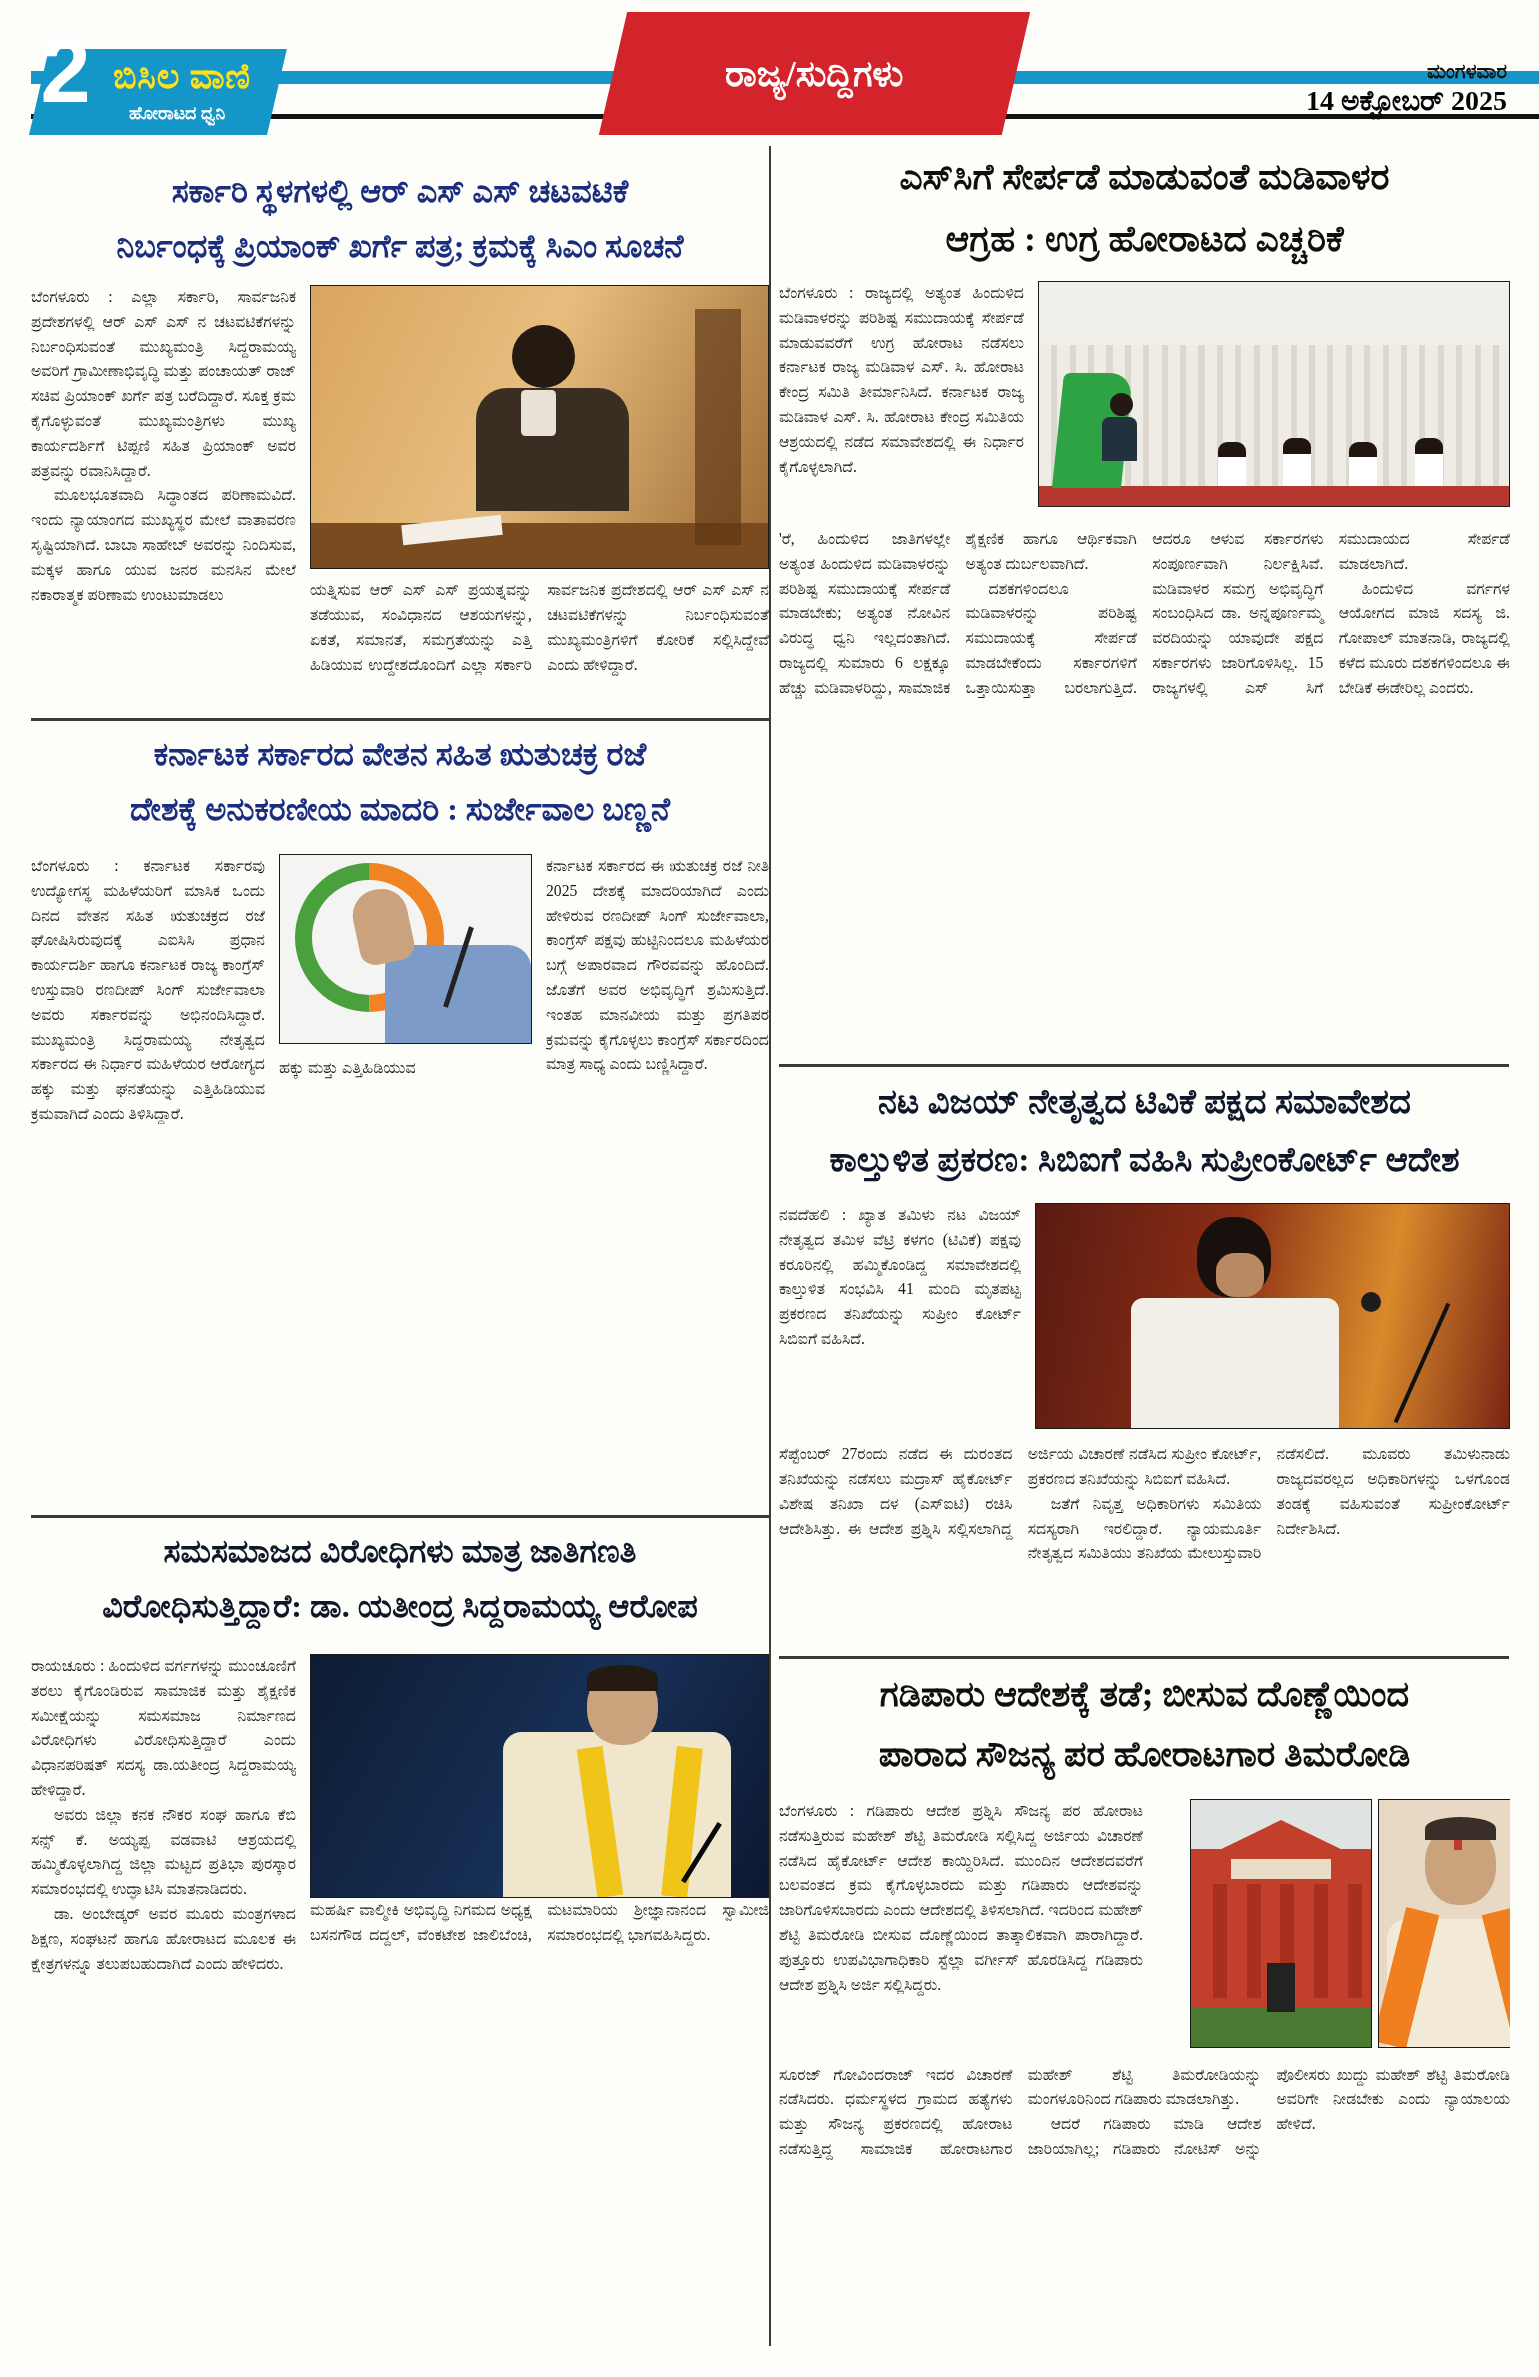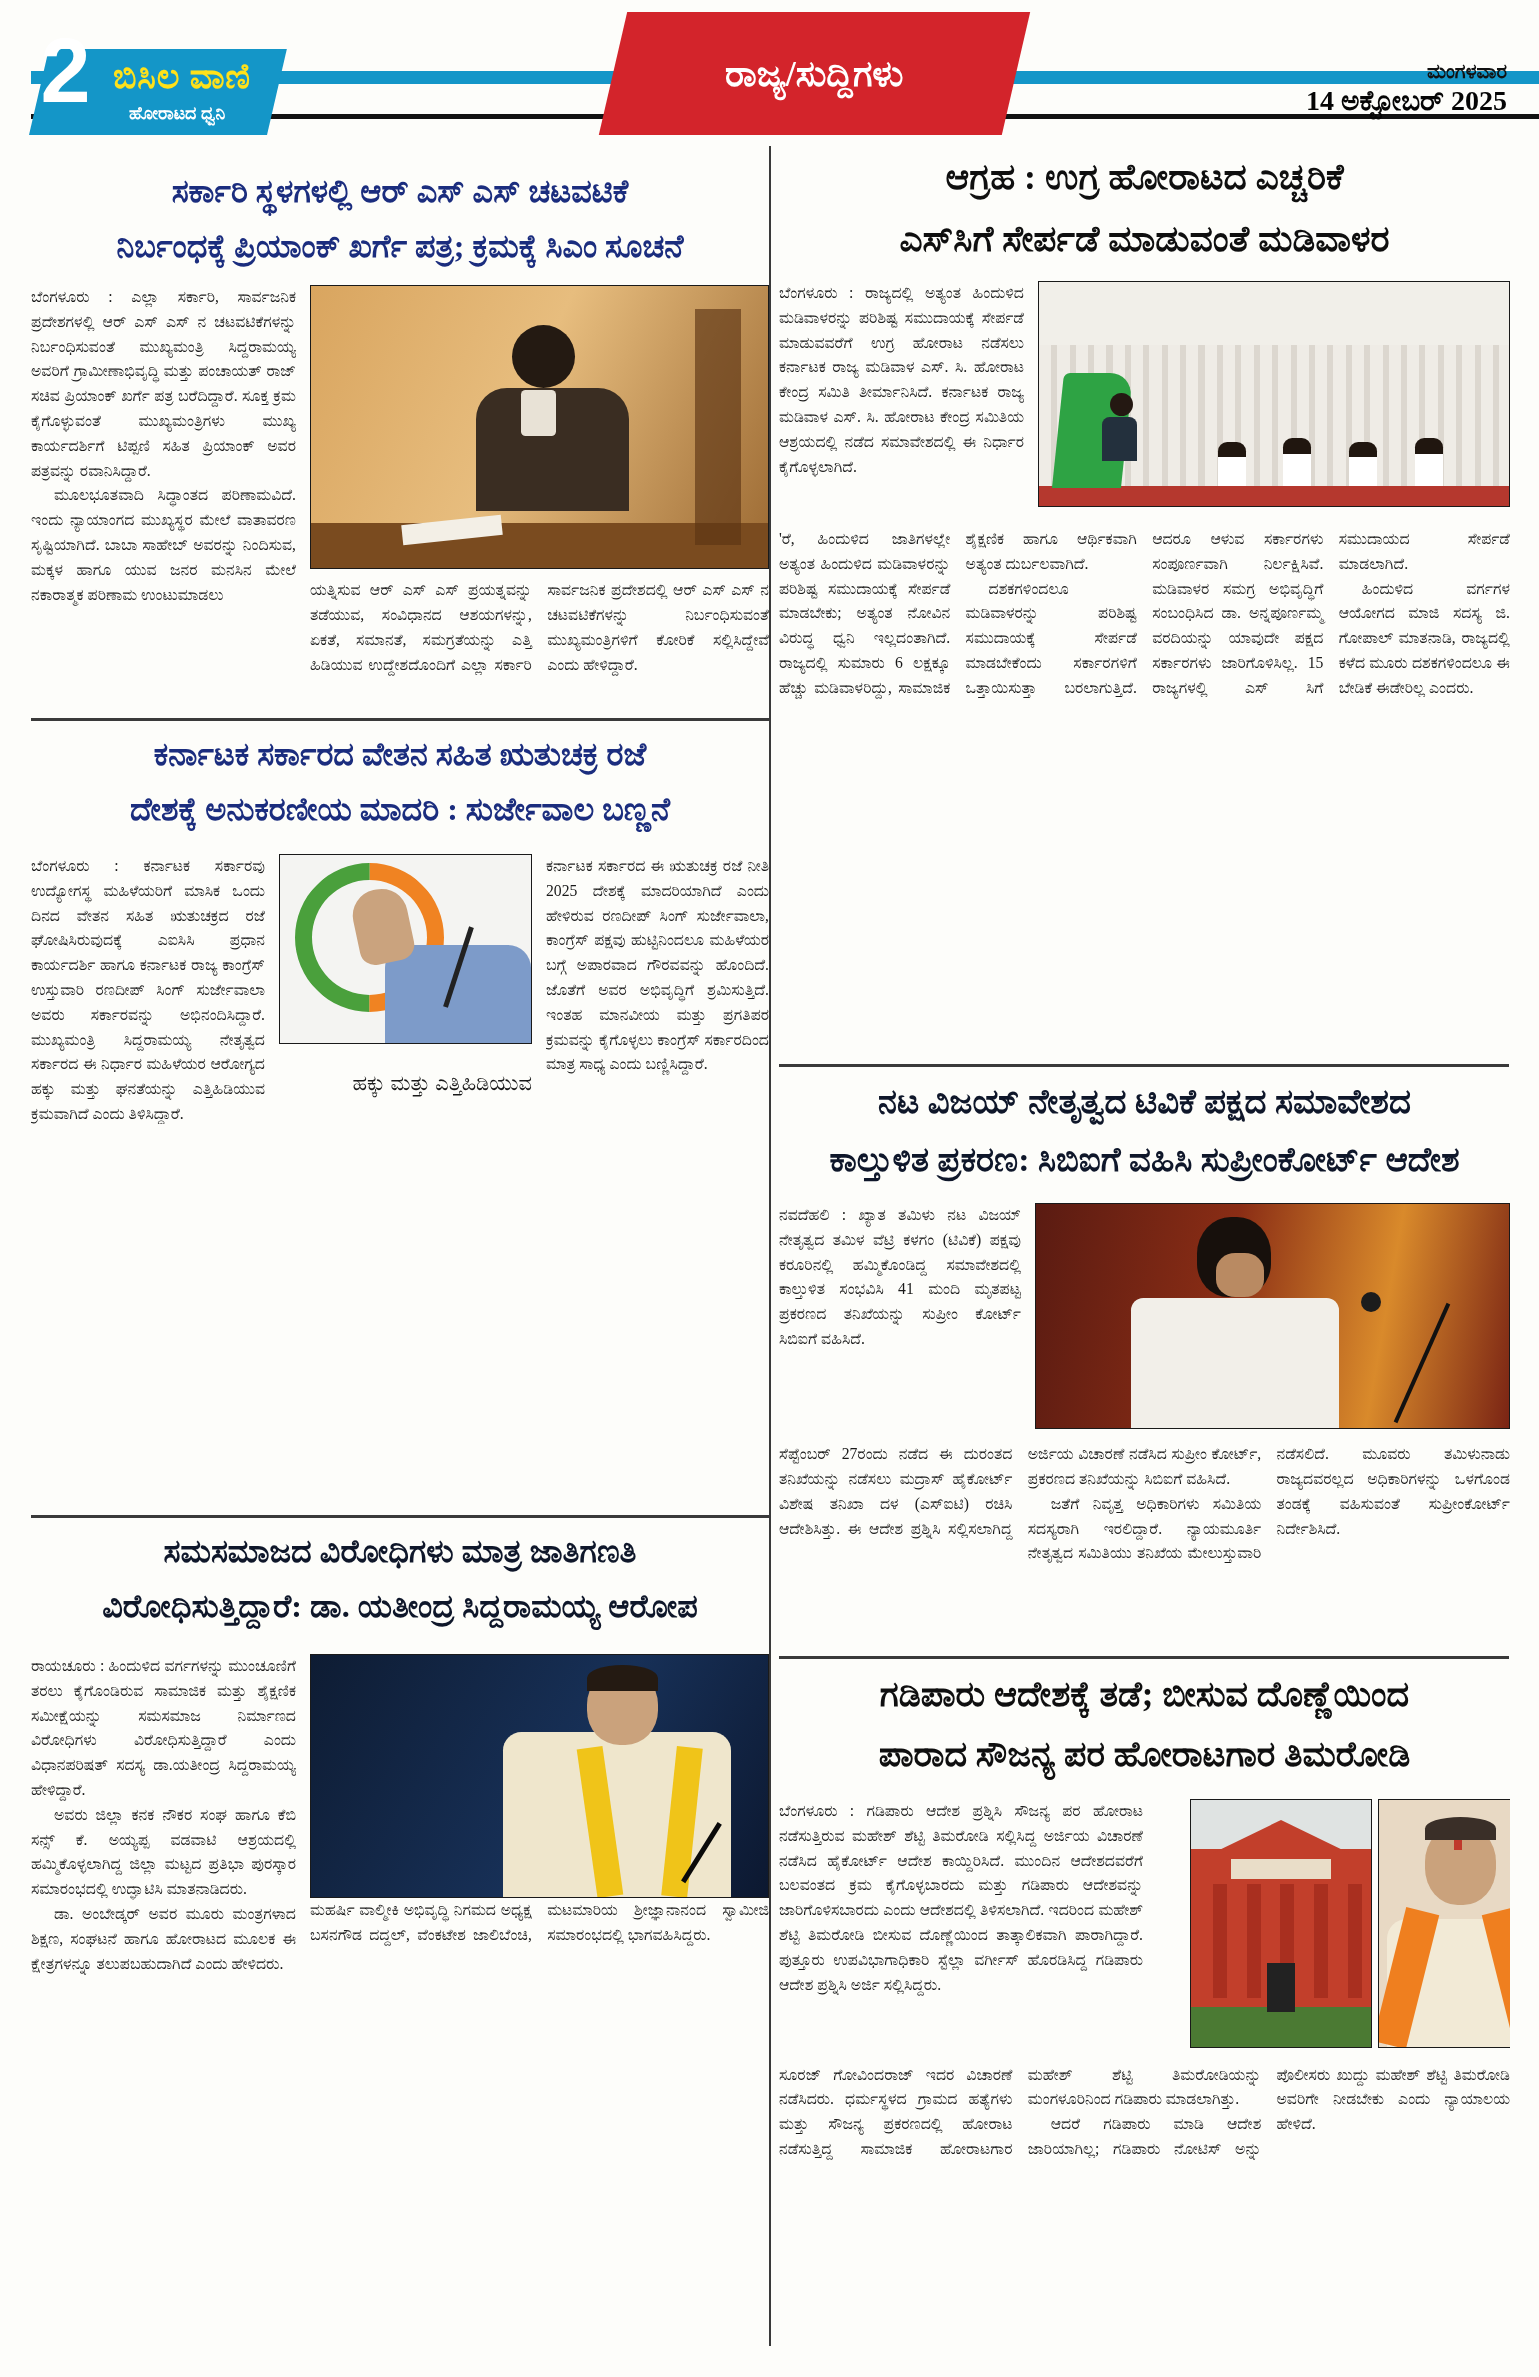--- a/index.html
+++ b/index.html
@@ -33,21 +33,21 @@
   .hl-red{color:#0f172a;}
   .hl-black{color:#0f0f0f;}
   .bt{font-size:15.7px;line-height:1.58;text-align:justify;overflow:hidden;}
   .bt p{margin:0;text-indent:23px;}
   .bt p:first-child{text-indent:0;}
   .cols2{column-count:2;column-gap:15.3px;}
   .cols3{column-count:3;column-gap:15.3px;}
   .cols4{column-count:4;column-gap:15.3px;}
   .grid{display:grid;gap:14px;}
   .photo{position:relative;overflow:hidden;border:1.5px solid #1a1a1a;}
-  .cap-frag{font-size:21px;line-height:1.5;text-align:right;margin-top:24px;}
+  .cap-frag{font-size:16px;line-height:1.5;margin-top:12px;}
 </style>
 </head>
 <body>
 
 <div class="page">
 
   <div class="mast-bar"></div>
   <div class="mast-rule"></div>
 
   <div class="mast-logo">
@@ -95,22 +95,22 @@
         </div>
         <div class="bt cols2" style="height:132px;margin-top:9.2px;">
           <p>ಯತ್ನಿಸುವ ಆರ್ ಎಸ್ ಎಸ್ ಪ್ರಯತ್ನವನ್ನು ತಡೆಯುವ, ಸಂವಿಧಾನದ ಆಶಯಗಳನ್ನು, ಏಕತೆ, ಸಮಾನತೆ, ಸಮಗ್ರತೆಯನ್ನು ಎತ್ತಿ ಹಿಡಿಯುವ ಉದ್ದೇಶದೊಂದಿಗೆ ಎಲ್ಲಾ ಸರ್ಕಾರಿ ಸಾರ್ವಜನಿಕ ಪ್ರದೇಶದಲ್ಲಿ ಆರ್ ಎಸ್ ಎಸ್ ನ ಚಟವಟಿಕೆಗಳನ್ನು ನಿರ್ಬಂಧಿಸುವಂತೆ ಮುಖ್ಯಮಂತ್ರಿಗಳಿಗೆ ಕೋರಿಕೆ ಸಲ್ಲಿಸಿದ್ದೇವೆ ಎಂದು ಹೇಳಿದ್ದಾರೆ.</p>
         </div>
       </div>
     </div>
   </div>
 
   <div class="art" style="left:779px;top:147px;width:731px;height:912px;">
     <div class="hl hl-black" style="font-size:36px;height:134px;">
+      <div>ಎಸ್‌ಸಿಗೆ ಸೇರ್ಪಡೆ ಮಾಡುವಂತೆ ಮಡಿವಾಳರ</div>
       <div>ಆಗ್ರಹ : ಉಗ್ರ ಹೋರಾಟದ ಎಚ್ಚರಿಕೆ</div>
-      <div>ಎಸ್‌ಸಿಗೆ ಸೇರ್ಪಡೆ ಮಾಡುವಂತೆ ಮಡಿವಾಳರ</div>
     </div>
     <div class="grid" style="grid-template-columns:245px 1fr;height:230px;">
       <div class="bt" style="height:230px;">
         <p>ಬೆಂಗಳೂರು : ರಾಜ್ಯದಲ್ಲಿ ಅತ್ಯಂತ ಹಿಂದುಳಿದ ಮಡಿವಾಳರನ್ನು ಪರಿಶಿಷ್ಟ ಸಮುದಾಯಕ್ಕೆ ಸೇರ್ಪಡೆ ಮಾಡುವವರೆಗೆ ಉಗ್ರ ಹೋರಾಟ ನಡೆಸಲು ಕರ್ನಾಟಕ ರಾಜ್ಯ ಮಡಿವಾಳ ಎಸ್. ಸಿ. ಹೋರಾಟ ಕೇಂದ್ರ ಸಮಿತಿ ತೀರ್ಮಾನಿಸಿದೆ. ಕರ್ನಾಟಕ ರಾಜ್ಯ ಮಡಿವಾಳ ಎಸ್. ಸಿ. ಹೋರಾಟ ಕೇಂದ್ರ ಸಮಿತಿಯ ಆಶ್ರಯದಲ್ಲಿ ನಡೆದ ಸಮಾವೇಶದಲ್ಲಿ ಈ ನಿರ್ಧಾರ ಕೈಗೊಳ್ಳಲಾಗಿದೆ.</p>
       </div>
       <div class="photo" style="height:224px;">
         <div style="position:absolute;inset:0;background:#f1efe9;"></div>
         <div style="position:absolute;left:0;top:28%;width:100%;height:64%;background:repeating-linear-gradient(90deg,#efece6 0 12.3px,#dcd7cf 12.3px 18.4px);"></div>
         <div style="position:absolute;left:0;bottom:0;width:100%;height:9%;background:#b5382e;"></div>
         <div style="position:absolute;left:4%;bottom:8%;width:69px;height:115px;background:#2ea344;border-radius:6.1px 23px 0 0;transform:skewX(-6deg);"></div>

